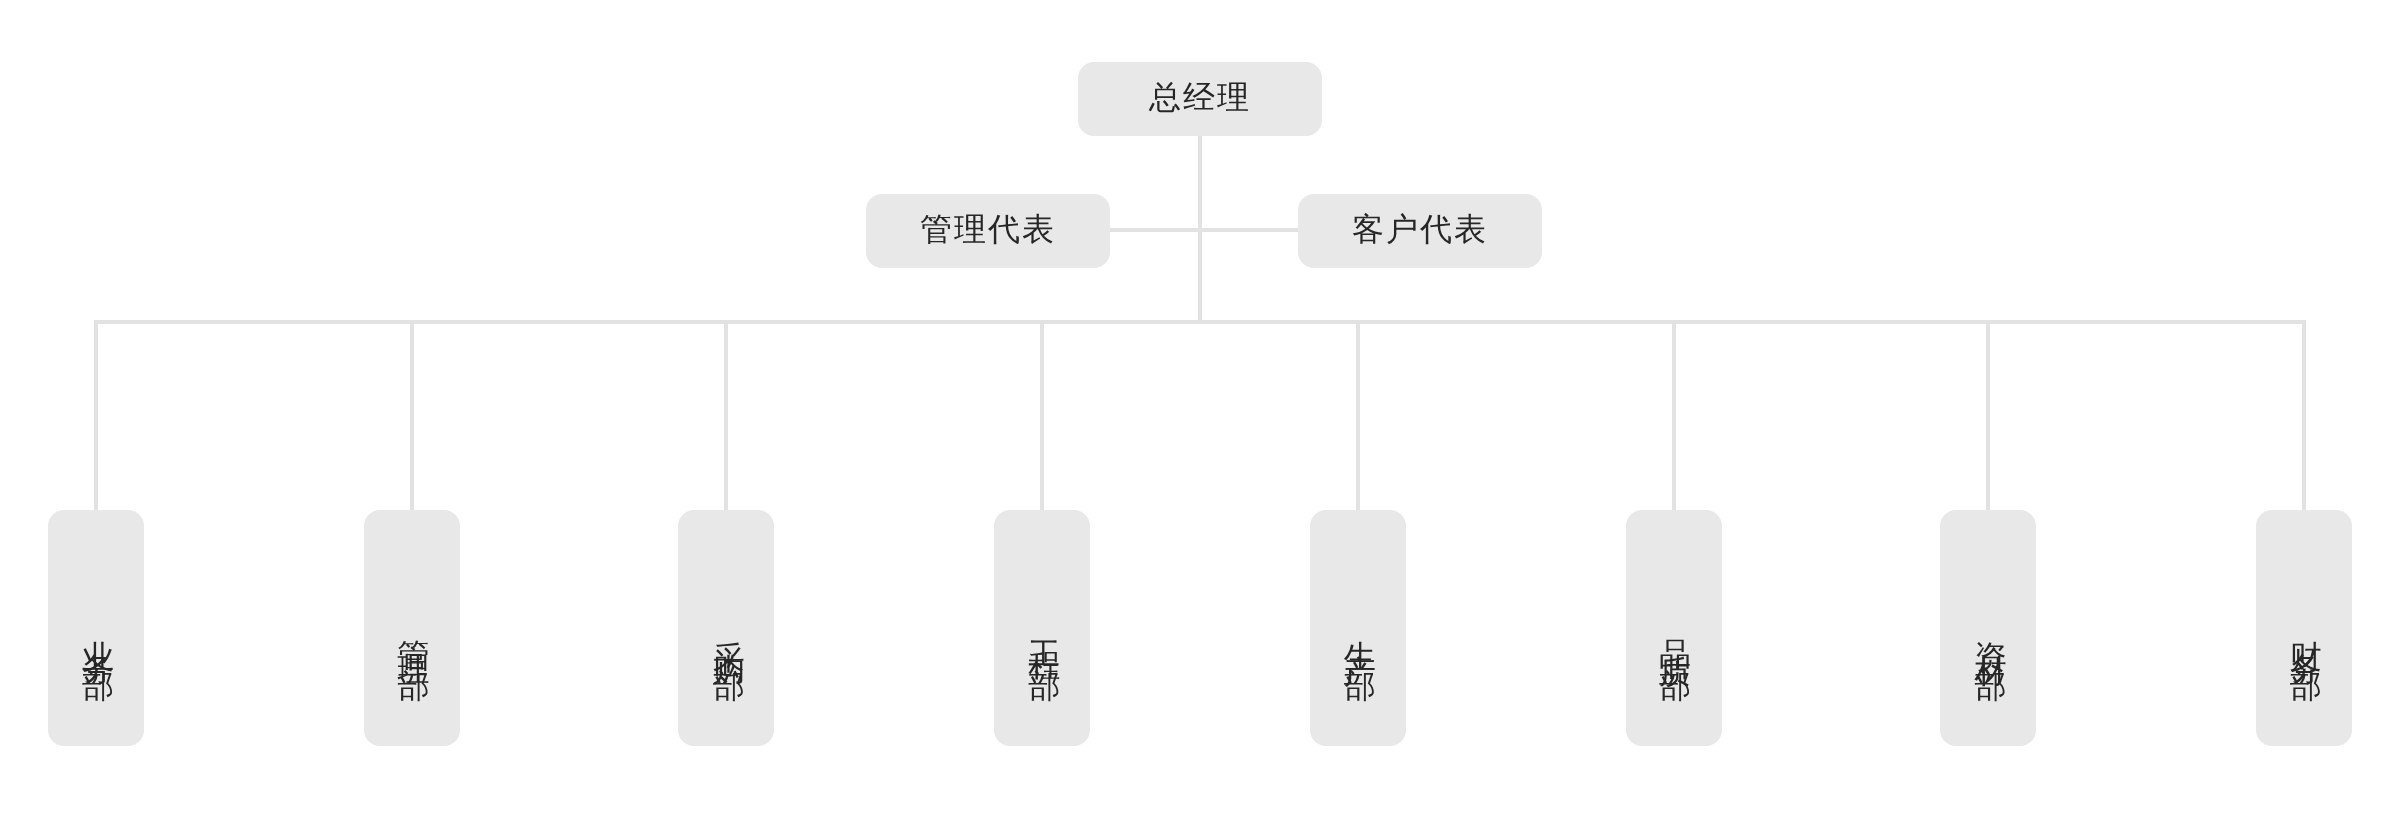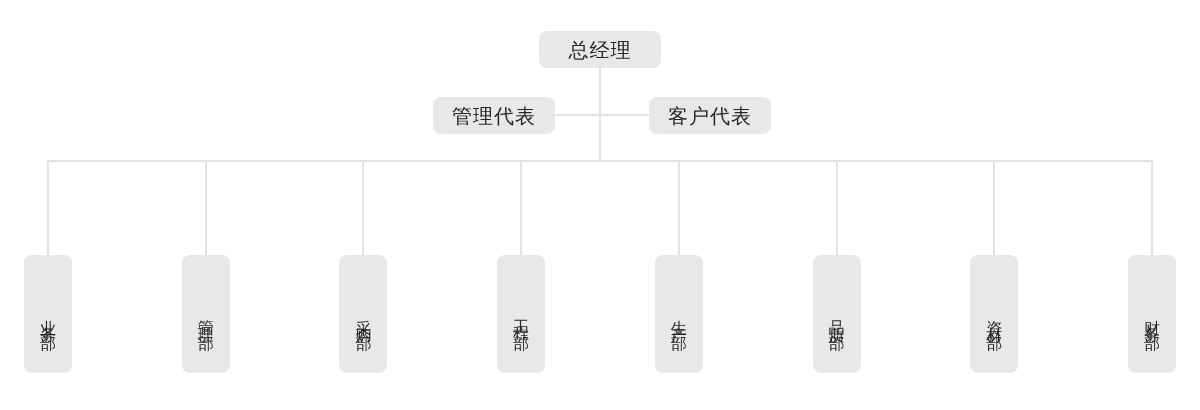--- a/index.html
+++ b/index.html
@@ -21,21 +21,21 @@
     overflow:hidden;
   }
   .node{
     position:absolute;
     background:var(--node-background);
     color:var(--node-text);
     border-radius:8px;
     display:flex;
     align-items:center;
     justify-content:center;
-    font-size:20px;
+    font-size:16px;
     line-height:1;
     letter-spacing:1px;
   }
   .node.root{ left:539px; top:31px;  width:122px; height:37px; }
   .node.staff-left{ left:433px; top:97px; width:122px; height:37px; }
   .node.staff-right{ left:649px; top:97px; width:122px; height:37px; }
 
   .line{ position:absolute; background:var(--connector); }
   .line.root-drop{ left:599px; top:68px; width:2px; height:92px; }
   .line.staff-link{ left:555px; top:114px; width:94px; height:2px; }

